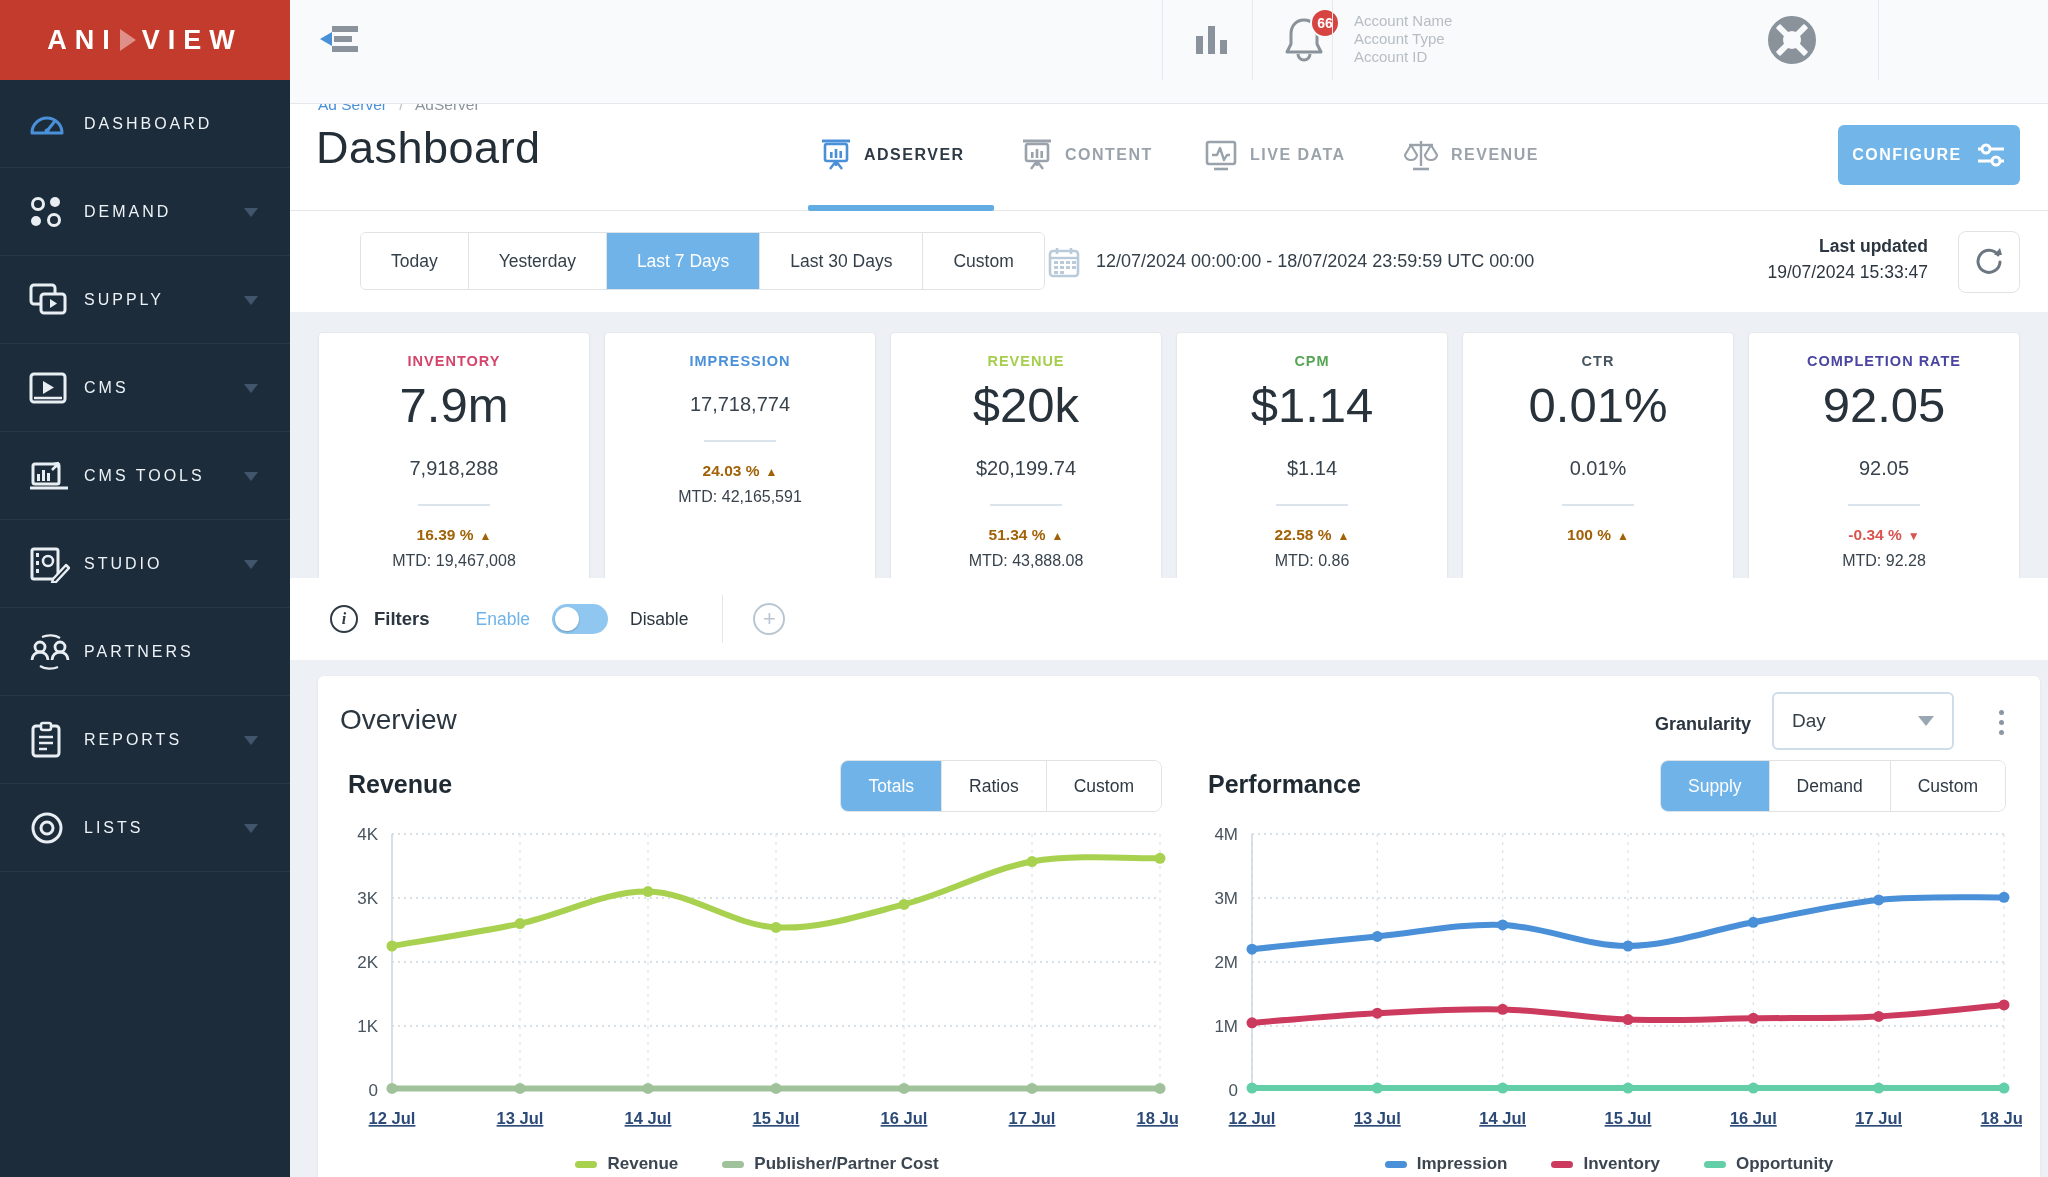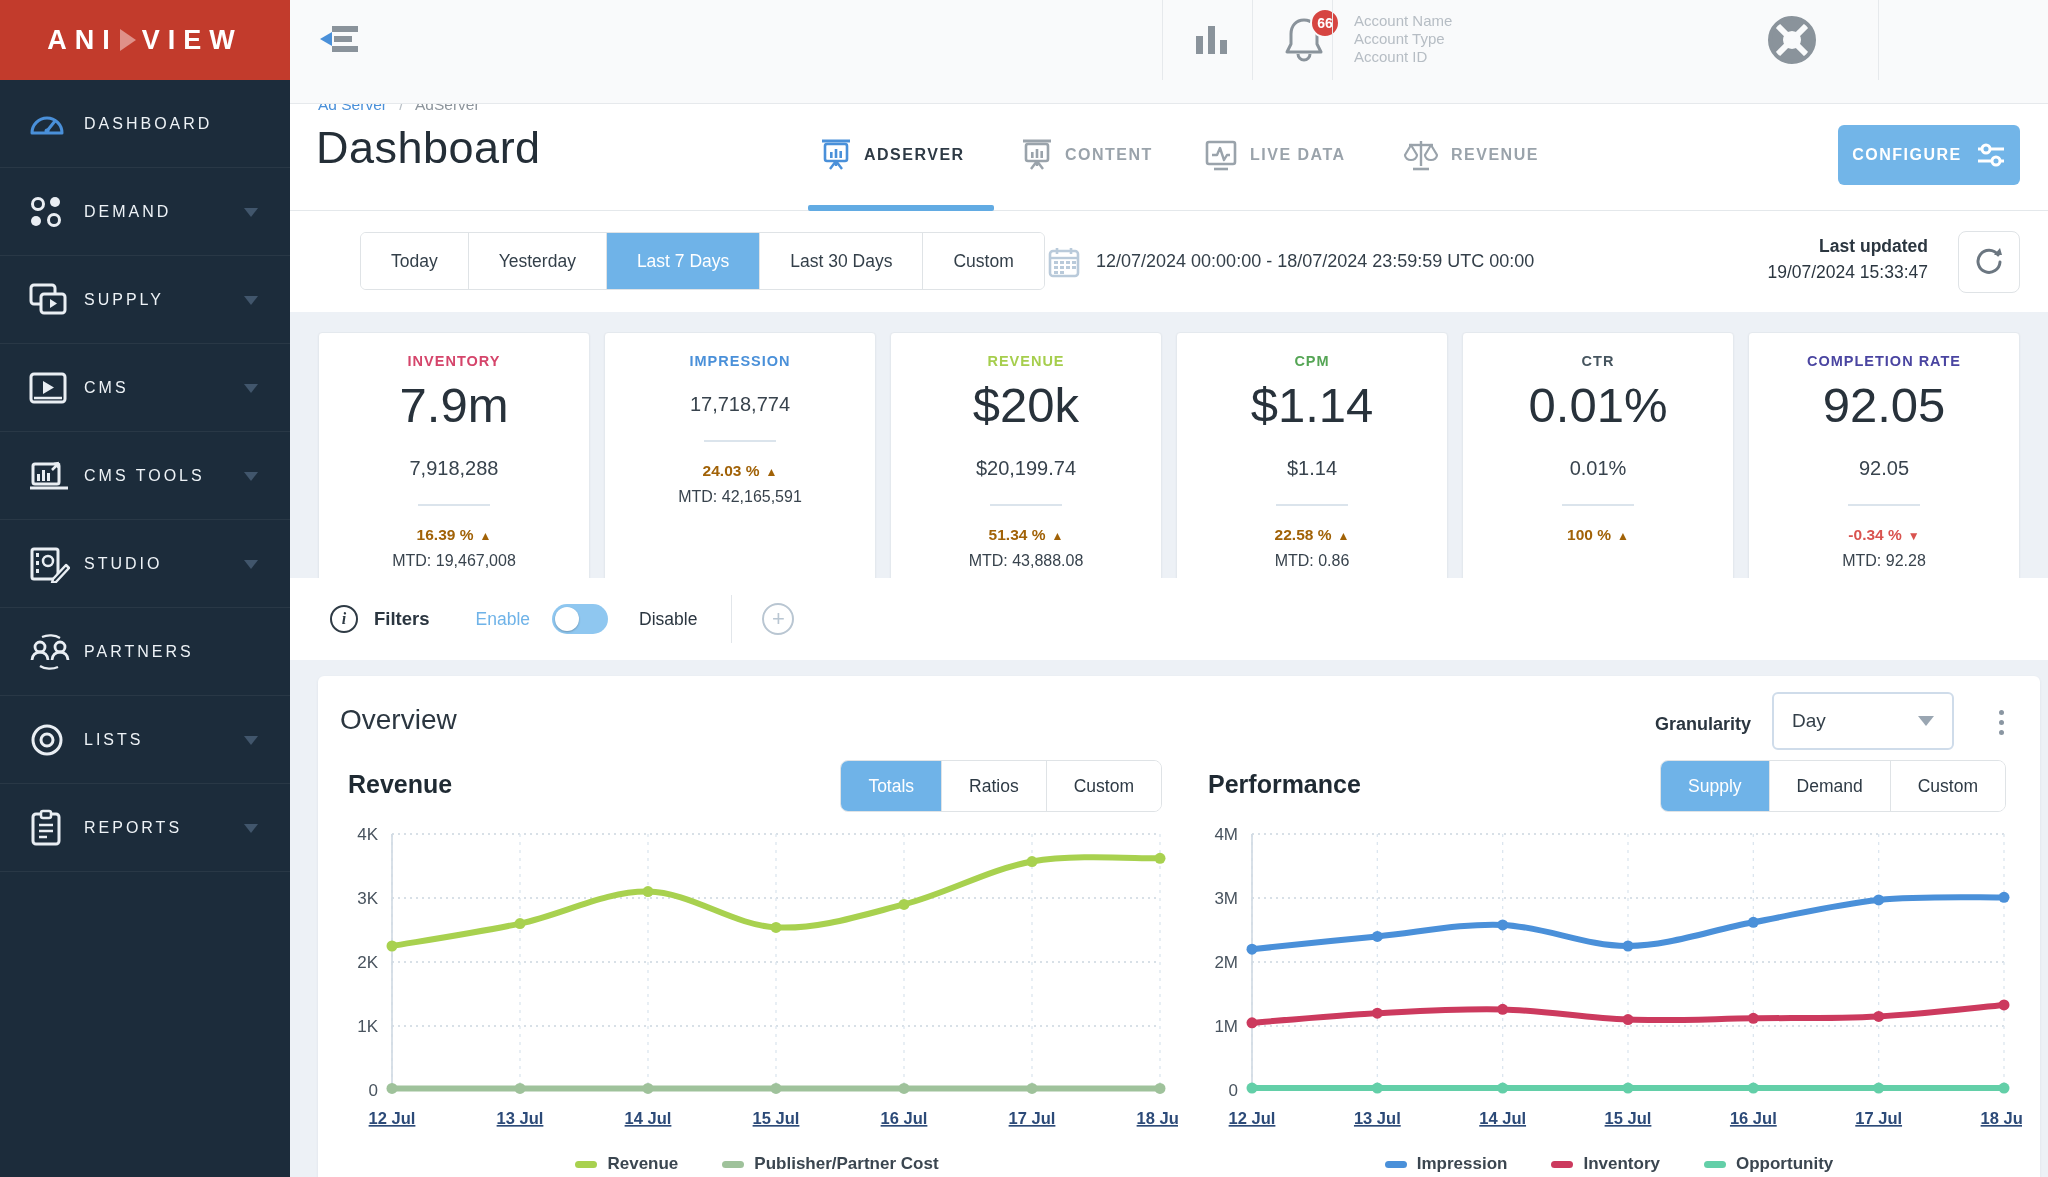--- a/index.html
+++ b/index.html
@@ -84,21 +84,21 @@
   .filters-band { position:absolute; left:0; top:498px; right:0; height:82px; background:#fff;
     display:flex; align-items:center; }
   .filters-band > * { flex:0 0 auto; }
   .info-icon { margin-left:40px; width:28px; height:28px; border:2px solid #2f3b45; border-radius:50%; color:#2f3b45;
     font-size:16px; font-style:italic; font-weight:bold; display:flex; align-items:center; justify-content:center; font-family:"Liberation Serif",serif; }
   .filters-label { font-size:18.5px; font-weight:bold; color:#2b3640; margin-left:16px; }
   .enable-label { font-size:17.5px; color:#6fb3e8; margin-left:46px; }
   .toggle { margin-left:22px; width:56px; height:30px; border-radius:15px; background:#8fc7f0; position:relative; cursor:pointer; }
   .toggle .knob { position:absolute; left:3px; top:3px; width:24px; height:24px; border-radius:50%; background:#fff;
     box-shadow:0 1px 2px rgba(0,0,0,0.25); }
-  .disable-label { font-size:17.5px; color:#2b3640; margin-left:31px; }
+  .disable-label { font-size:17.5px; color:#2b3640; margin-left:22px; }
   .filters-vdiv { width:1px; height:48px; background:#e2e6ea; margin-left:34px; }
   .add-filter { margin-left:30px; width:32px; height:32px; border:2px solid #b9c6d2; border-radius:50%; background:#fff;
     color:#b9c6d2; font-size:22px; line-height:26px; text-align:center; cursor:pointer; font-family:inherit; }
 
   
   .overview-card { position:absolute; left:28px; top:596px; width:1722px; height:560px; background:#fff;
     border-radius:6px; box-shadow:0 1px 3px rgba(40,60,80,0.08); }
   .overview-title { position:absolute; left:22px; top:28px; font-size:28px; font-weight:400; color:#2b3640; }
   .granularity-label { position:absolute; left:1337px; top:38px; font-size:18px; font-weight:bold; color:#2b3640; }
   .granularity-select { position:absolute; left:1454px; top:16px; width:182px; height:58px; background:#fff;
@@ -275,40 +275,40 @@
           <circle cx="32" cy="13" r="5" fill="none" stroke="#e9eef3" stroke-width="2.8"></circle>
           <path d="M24 26 a8 8 0 0 1 16 0" fill="none" stroke="#e9eef3" stroke-width="2.8"></path>
           <path d="M14 3 a14 9 0 0 1 18 1 M30 33 a14 9 0 0 1 -18 -1" fill="none" stroke="#e9eef3" stroke-width="2.2"></path>
         </svg>
     </span>
     <span class="side-label">PARTNERS</span>
   </div>
 
   <div class="side-item">
     <span class="side-ico">
-      <svg width="38" height="38" viewBox="0 0 38 38">
-          <circle cx="19" cy="19" r="14" fill="none" stroke="#e9eef3" stroke-width="3"></circle>
-          <circle cx="19" cy="19" r="6" fill="none" stroke="#e9eef3" stroke-width="3"></circle>
-        </svg>
-    </span>
-    <span class="side-label">LISTS</span>
-    <span class="side-chev"></span>
-  </div>
-
-  <div class="side-item">
-    <span class="side-ico">
       <svg width="36" height="38" viewBox="0 0 36 38">
           <rect x="5" y="5" width="26" height="30" rx="3" fill="none" stroke="#e9eef3" stroke-width="3"></rect>
           <rect x="13" y="2" width="10" height="7" rx="2" fill="#1c2c3b" stroke="#e9eef3" stroke-width="2.5"></rect>
           <line x1="11" y1="16" x2="25" y2="16" stroke="#e9eef3" stroke-width="2.5"></line>
           <line x1="11" y1="22" x2="25" y2="22" stroke="#e9eef3" stroke-width="2.5"></line>
           <line x1="11" y1="28" x2="19" y2="28" stroke="#e9eef3" stroke-width="2.5"></line>
         </svg>
     </span>
     <span class="side-label">REPORTS</span>
+    <span class="side-chev"></span>
+  </div>
+
+  <div class="side-item">
+    <span class="side-ico">
+      <svg width="38" height="38" viewBox="0 0 38 38">
+          <circle cx="19" cy="19" r="14" fill="none" stroke="#e9eef3" stroke-width="3"></circle>
+          <circle cx="19" cy="19" r="6" fill="none" stroke="#e9eef3" stroke-width="3"></circle>
+        </svg>
+    </span>
+    <span class="side-label">LISTS</span>
     <span class="side-chev"></span>
   </div>
 </div>
 
 <div class="main">
 
   <div class="header-band">
     <div class="breadcrumb">
       <span class="bc-link">Ad Server</span>
       <span class="bc-sep">/</span>

